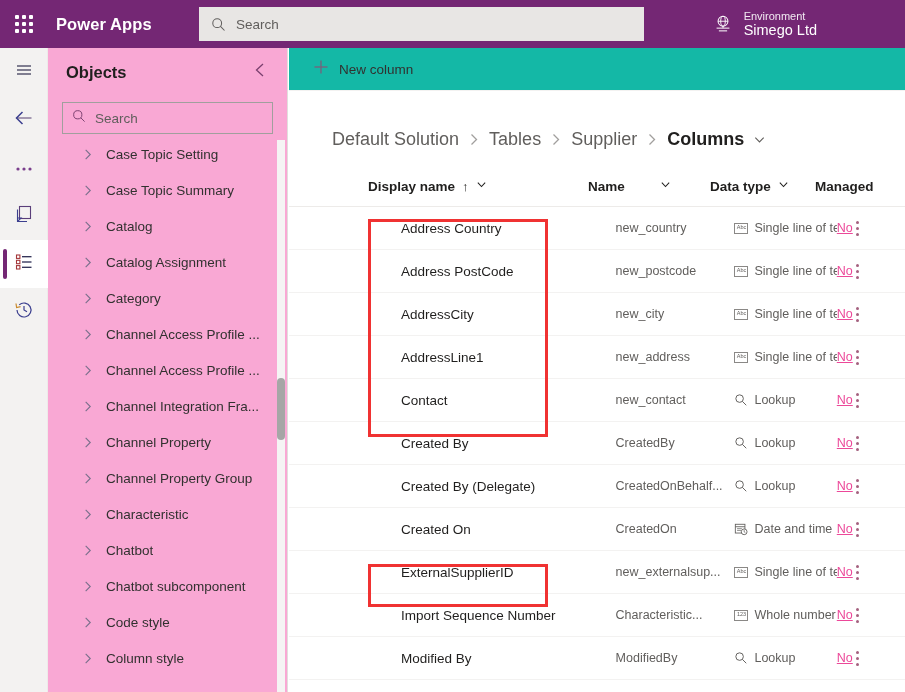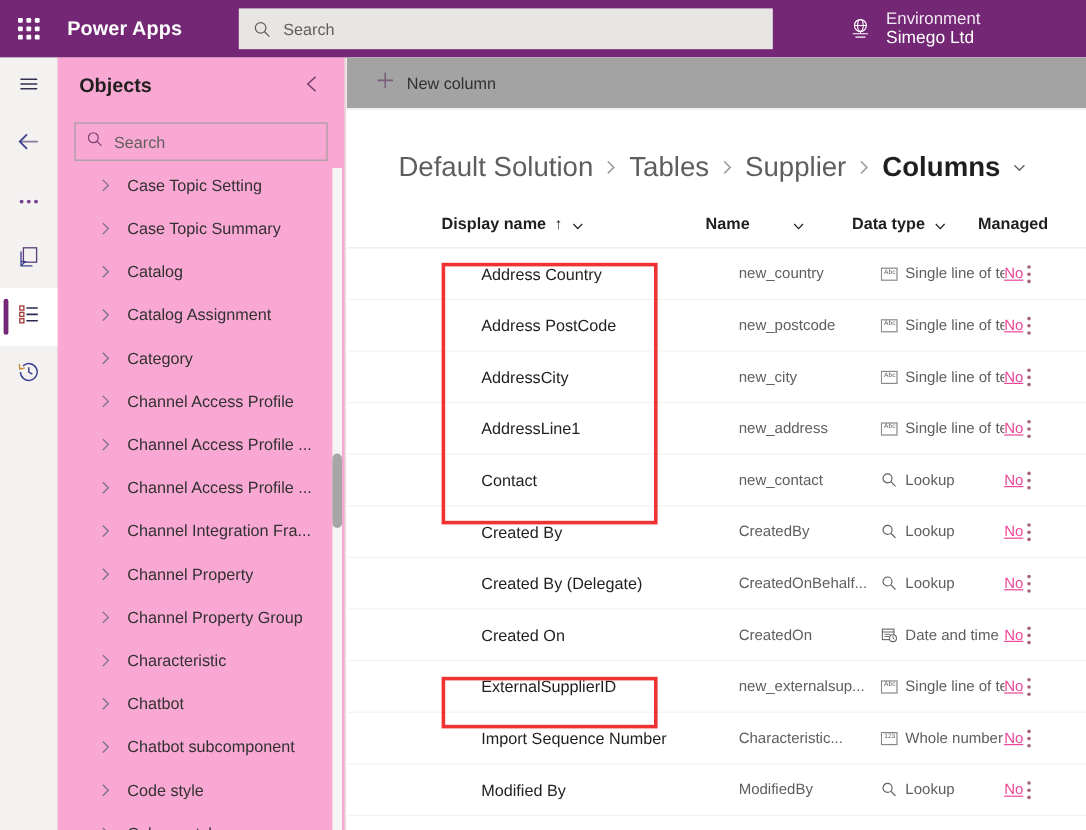--- a/index.html
+++ b/index.html
@@ -40,21 +40,21 @@
   .searchbox .ph {
     margin-left: 10px; color: #605e5c; font-size: 13.5px;
     font-family: "Liberation Sans", sans-serif;
   }
   .env {
     position: absolute; right: 88px; top: 0; height: 48px;
     display: flex; align-items: center; gap: 10px; cursor: pointer;
   }
   .env-icon { display: flex; align-items: center; }
   .env-text { display: flex; flex-direction: column; line-height: 1.12; }
-  .env-label { color: #f2eaf2; font-size: 14px; }
+  .env-label { color: #f2eaf2; font-size: 11px; }
   .env-name { color: #ffffff; font-size: 14.5px; }
 
   
   .rail {
     position: absolute; top: 48px; left: 0; width: 48px; height: 644px;
     background: #f3f2f1; border-right: 1px solid #edebe9;
   }
   .rail-item {
     position: relative; width: 48px; height: 48px;
     display: flex; align-items: center; justify-content: center;
@@ -107,46 +107,46 @@
     position: absolute; top: 238px; left: 0; width: 8px; height: 62px;
     background: #a6a6a6; border-radius: 4px; cursor: pointer;
   }
 
   
   .main {
     position: absolute; top: 48px; left: 289px; right: 0; bottom: 0;
     background: #ffffff;
   }
   .cmdbar {
-    height: 43px; background: #a3a3a3; display: flex; align-items: center;
+    height: 43px; background: #14b8a6; display: flex; align-items: center;
     padding-left: 16px; border-bottom: 1px solid #f3f2f1;
   }
   .cmd-btn {
     display: flex; align-items: center; gap: 10px; cursor: pointer;
     padding: 5px 8px;
   }
   .cmd-btn .lbl { font-size: 13.5px; color: #323130; }
   .breadcrumb {
     display: flex; align-items: center; padding: 32px 0 0 43px;
     height: 64px;
   }
-  .bc-item { font-size: 23px; color: #605e5c; cursor: pointer; white-space: nowrap; }
+  .bc-item { font-size: 18px; color: #605e5c; cursor: pointer; white-space: nowrap; }
   .bc-item.cur { color: #201f1e; font-weight: bold; cursor: default; }
   .bc-sep { margin: 0 9px; display: flex; align-items: center; }
   .bc-caret { margin-left: 9px; display: flex; align-items: center; cursor: pointer; }
 
   
   .grid { position: absolute; top: 119px; left: 0; right: 0; bottom: 0; }
   .grid-head {
     display: flex; align-items: center; height: 40px;
     padding-left: 79px; border-bottom: 1px solid #edebe9;
   }
   .hcell {
     font-size: 13.5px; color: #201f1e; font-weight: bold;
-    display: flex; align-items: flex-end; cursor: pointer; white-space: nowrap;
+    display: flex; align-items: flex-start; cursor: pointer; white-space: nowrap;
   }
   .hcell .sortarrow { margin-left: 7px; font-size: 13px; font-weight: normal; }
   .hcell .hcaret { margin-left: 7px; display: flex; align-items: center; }
   .col-display { width: 220px; }
   .col-name { width: 122px; gap: 28px; }
   .col-type { width: 105px; }
   .col-managed { width: 70px; }
 
   .row {
     display: flex; align-items: center; height: 43px;
@@ -353,28 +353,20 @@
             </span>
             <span class="lbl">Catalog Assignment</span>
           </div>
           <div class="tree-item">
             <span class="chev">
               <svg width="11" height="13" viewBox="0 0 12 14">
                 <polyline points="4,2 9,7 4,12" fill="none" stroke="#7a6f8c" stroke-width="1.2"></polyline>
               </svg>
             </span>
             <span class="lbl">Category</span>
-          </div>
-          <div class="tree-item">
-            <span class="chev">
-              <svg width="11" height="13" viewBox="0 0 12 14">
-                <polyline points="4,2 9,7 4,12" fill="none" stroke="#7a6f8c" stroke-width="1.2"></polyline>
-              </svg>
-            </span>
-            <span class="lbl">Channel Access Profile</span>
           </div>
           <div class="tree-item">
             <span class="chev">
               <svg width="11" height="13" viewBox="0 0 12 14">
                 <polyline points="4,2 9,7 4,12" fill="none" stroke="#7a6f8c" stroke-width="1.2"></polyline>
               </svg>
             </span>
             <span class="lbl">Channel Access Profile ...</span>
           </div>
           <div class="tree-item">

